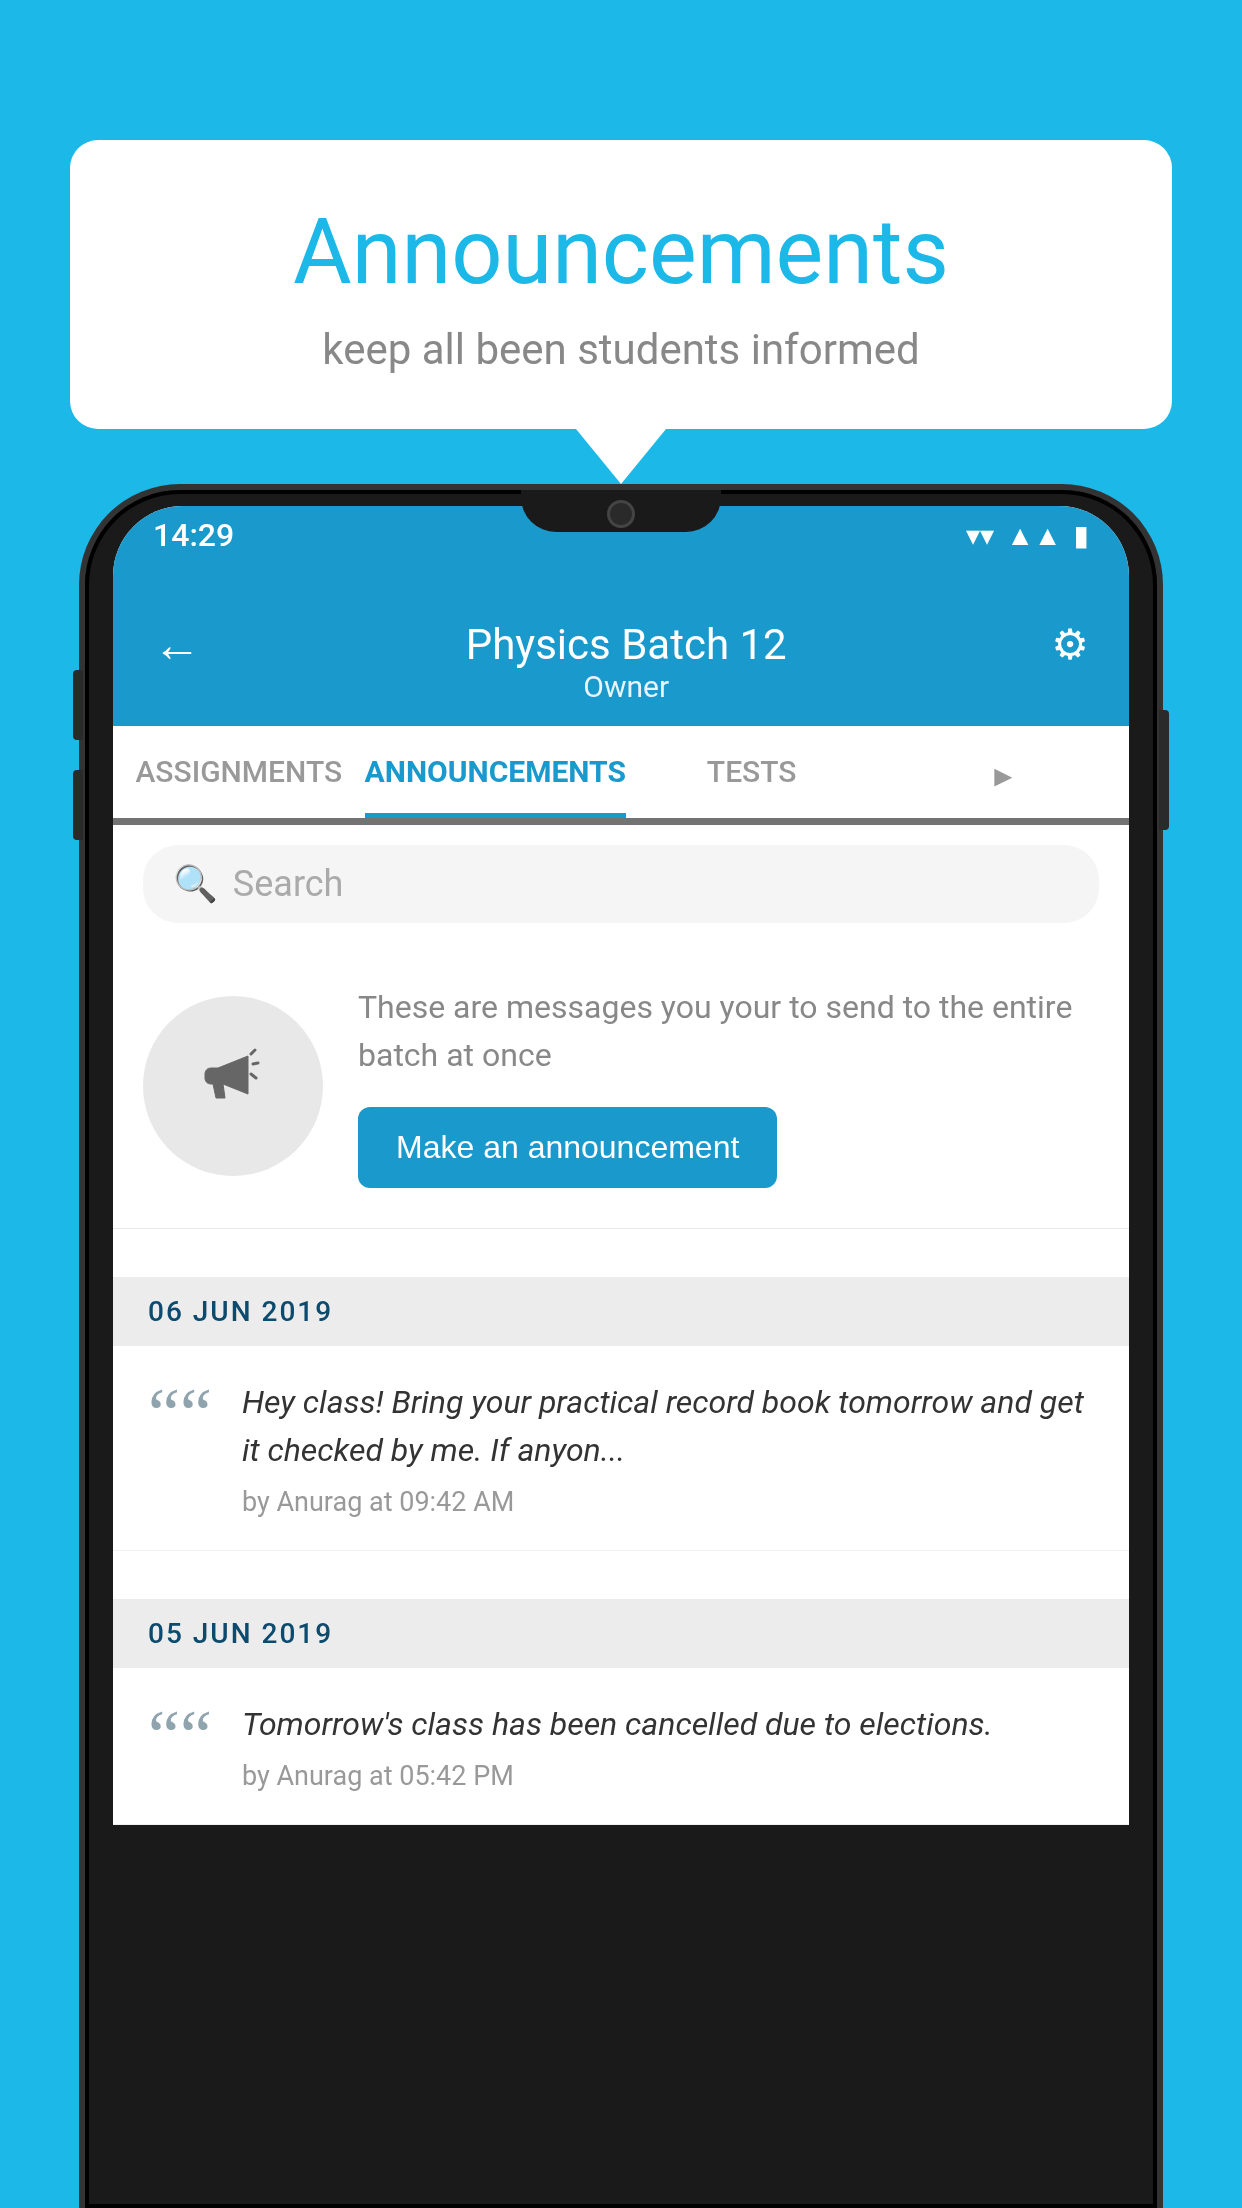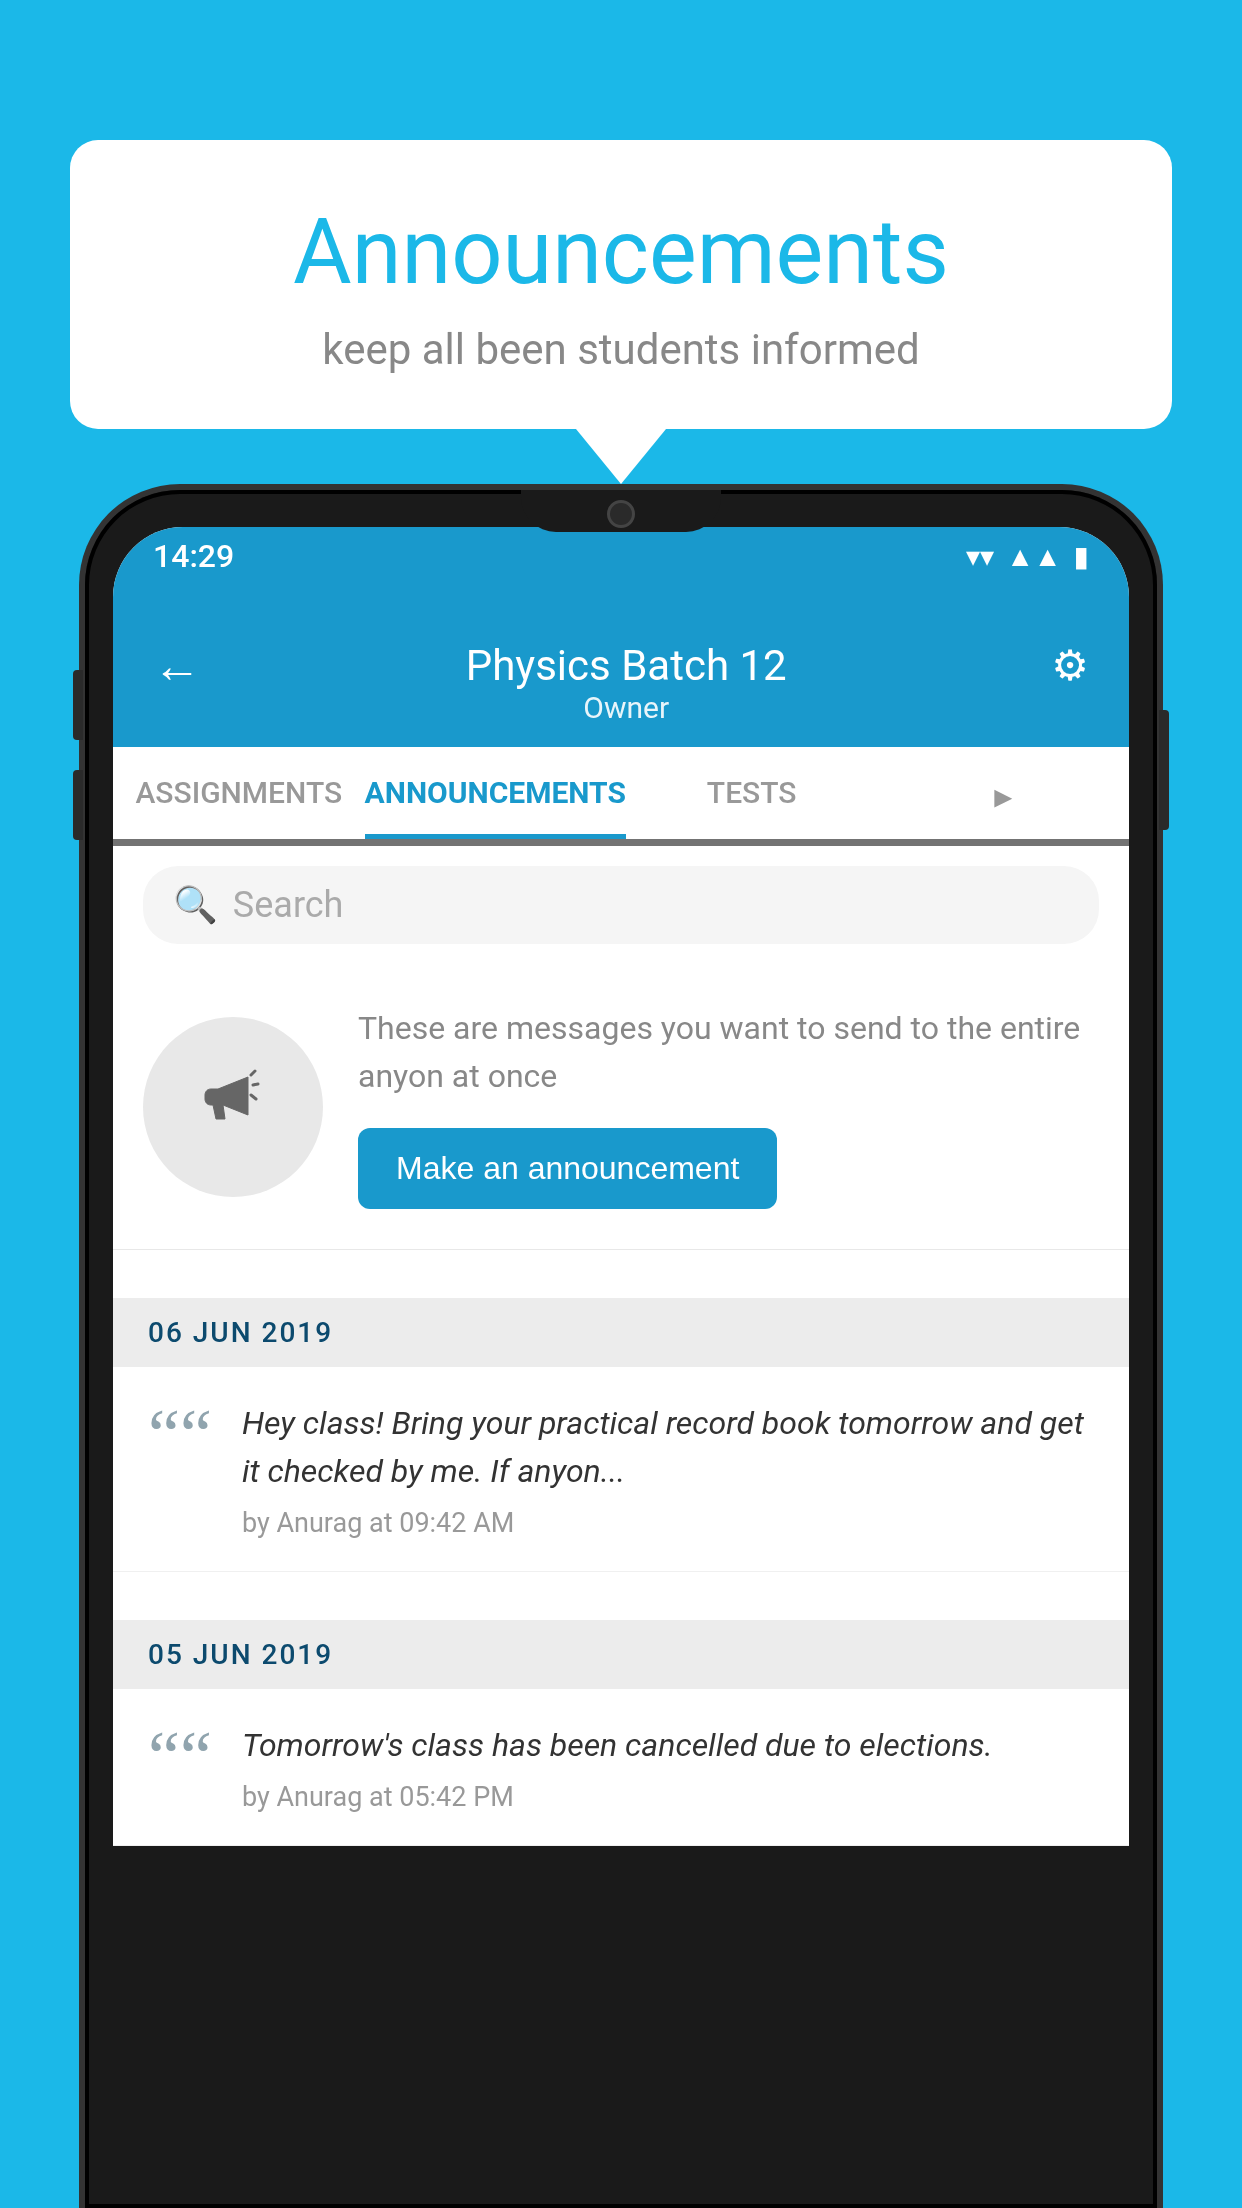--- a/index.html
+++ b/index.html
@@ -56,21 +56,21 @@
 
     
     .phone-frame {
       position: absolute;
       top: 490px;
       left: 85px;
       right: 85px;
       bottom: 0;
       background: #1a1a1a;
       border-radius: 95px 95px 0 0;
-      padding: 37px 28px 0 28px;
+      padding: 16px 28px 0 28px;
       box-shadow: 0 0 0 6px #333, inset 0 0 0 4px #000;
     }
 
     
     .phone-notch {
       position: absolute;
       top: 0;
       left: 50%;
       transform: translateX(-50%);
       width: 200px;
@@ -425,21 +425,21 @@
           <span class="megaphone-icon">
             <svg width="80" height="80" viewBox="0 0 80 80" fill="none">
               <path d="M55 20 L25 32 L18 32 C14 32 12 35 12 38 L12 42 C12 45 14 48 18 48 L20 48 L23 62 L32 62 L30 48 L55 58 Z" fill="#666" stroke="#666" stroke-linejoin="round"></path>
               <line x1="58" y1="18" x2="62" y2="14" stroke="#666" stroke-width="3" stroke-linecap="round"></line>
               <line x1="60" y1="28" x2="65" y2="27" stroke="#666" stroke-width="3" stroke-linecap="round"></line>
               <line x1="58" y1="38" x2="63" y2="42" stroke="#666" stroke-width="3" stroke-linecap="round"></line>
             </svg>
           </span>
         </div>
         <div class="empty-state-text">
-          <div class="empty-state-description">These are messages you want to send to the entire anyon at once</div>
+          <div class="empty-state-description">These are messages you your to send to the entire batch at once</div>
           <button class="make-announcement-btn">Make an announcement</button>
         </div>
       </div>
 
       <div class="date-separator">06  JUN  2019</div>
 
       <div class="announcement-item">
         <div class="quote-icon" style="color:#90a4ae; font-size:72px; font-family:Georgia,serif; line-height:0.8; margin-top:8px;">““</div>
         <div class="announcement-content">
           <div class="announcement-text">Hey class! Bring your practical record book tomorrow and get it checked by me. If anyon...</div>

